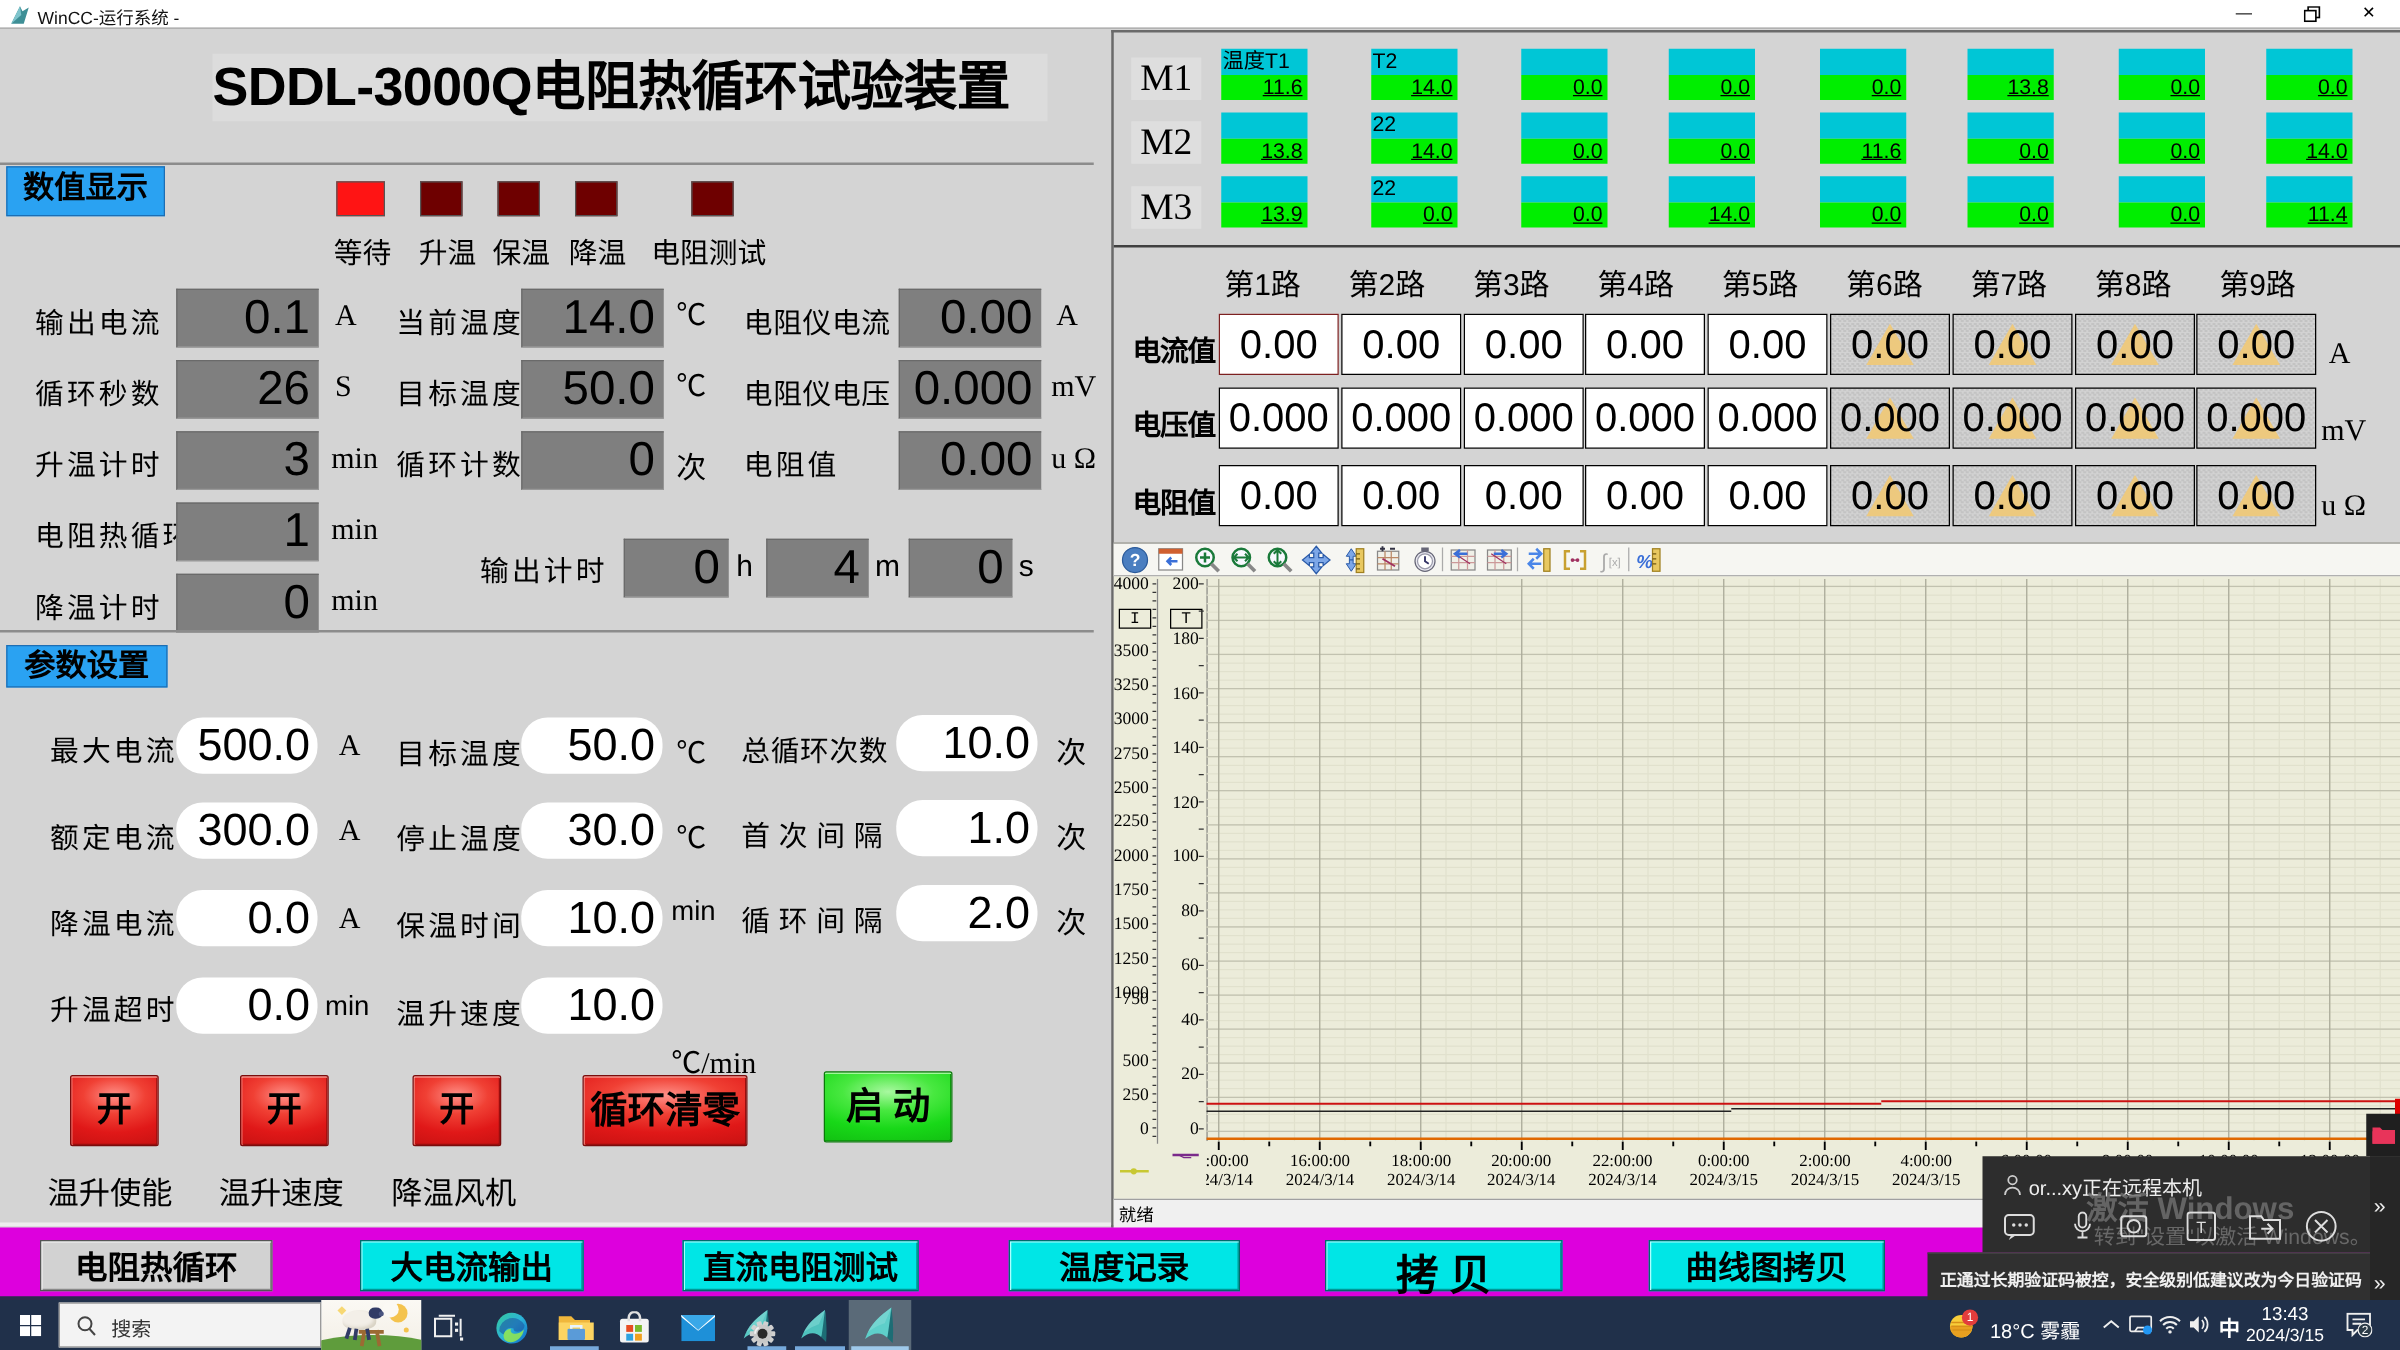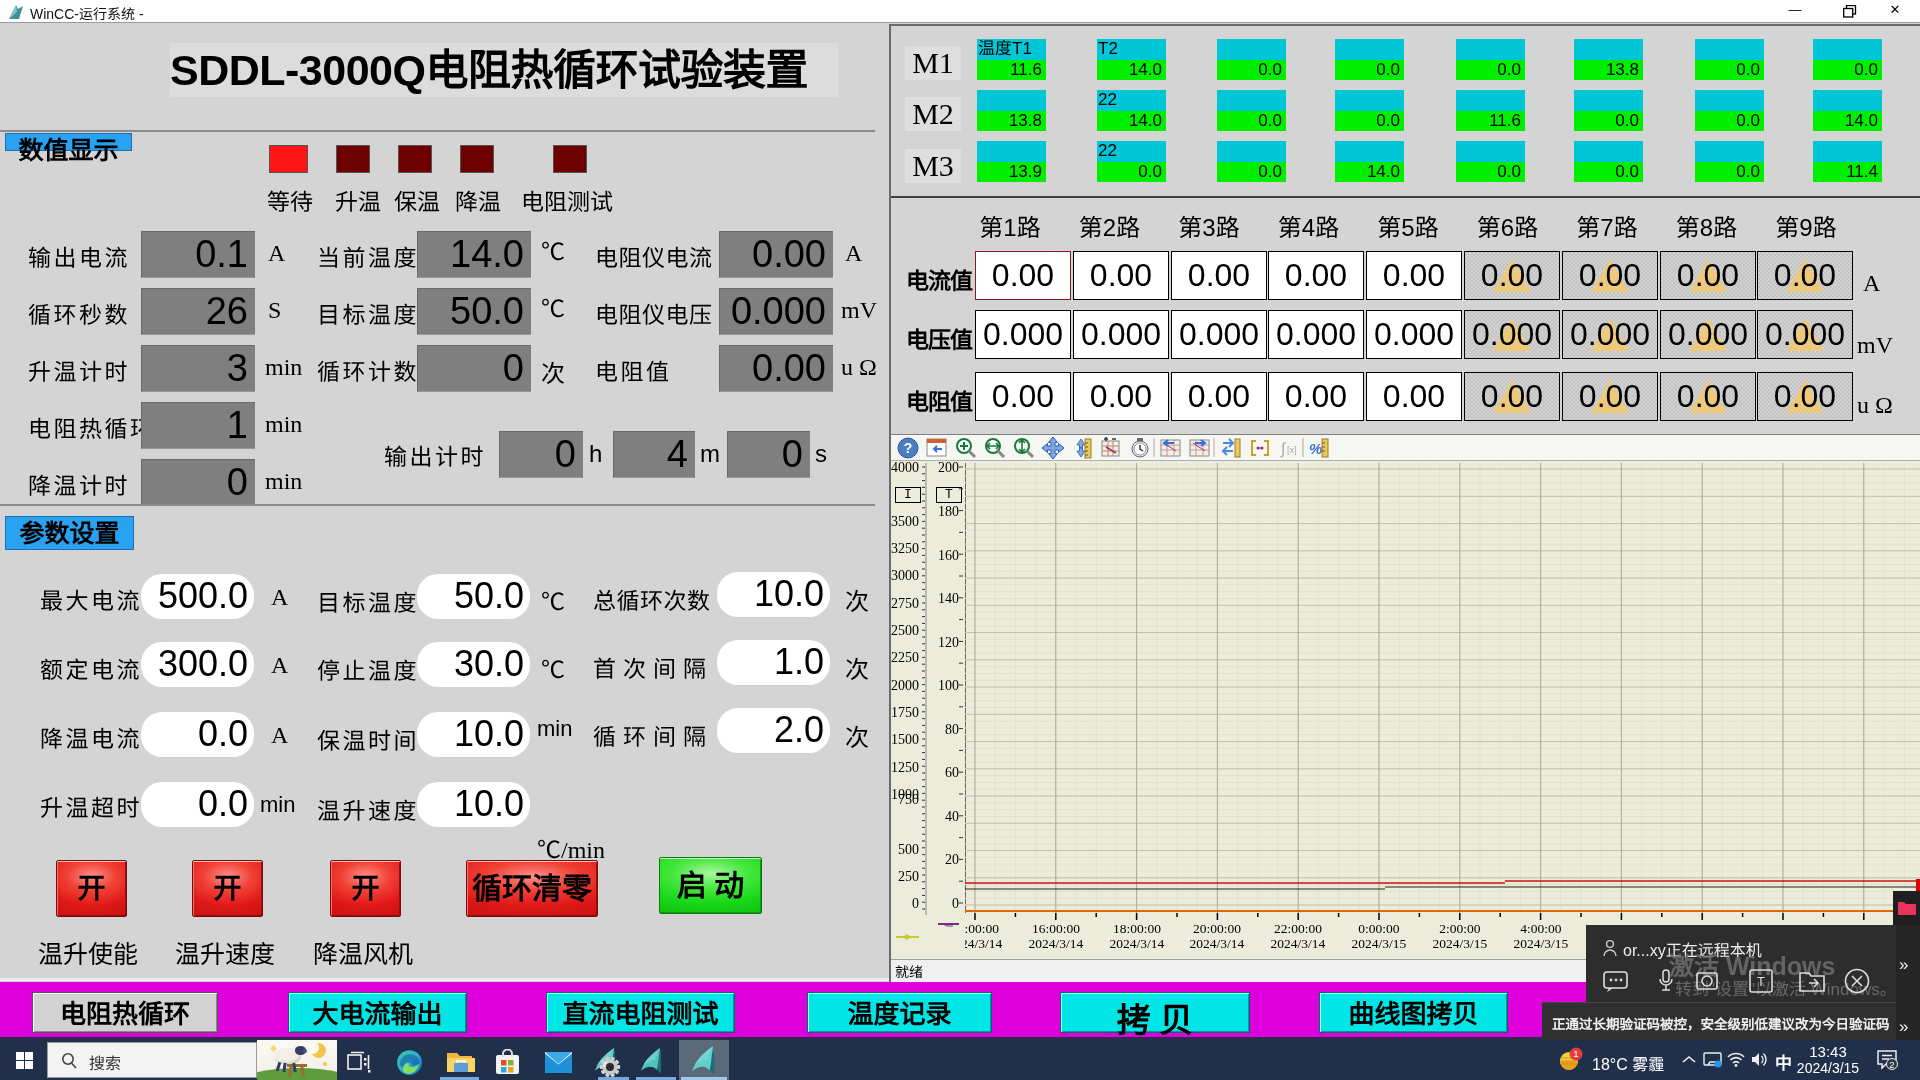--- a/index.html
+++ b/index.html
@@ -23,21 +23,21 @@
 .wbox{position:absolute;width:113px;height:45px;background:#ffffff;color:#000;font-size:36px;text-align:right;padding-right:6px;line-height:43px;font-family:"Liberation Sans",sans-serif;border-radius:21px;}
 
 .redbtn{position:absolute;background:radial-gradient(ellipse 120% 90% at 50% 28%,#ff9088 0%,#f04034 30%,#e01818 60%,#c01010 100%);border:1px solid #7a0c0c;box-shadow:inset 0 1px 0 #ffc0b8, inset 1px 0 0 #f07068, inset -1px -1px 0 #9a0e0e;border-radius:2px;color:#000;text-align:center;font-weight:bold;font-family:"Liberation Serif",serif;}
 .greenbtn{position:absolute;background:radial-gradient(ellipse 120% 90% at 50% 28%,#a8f8a0 0%,#48e840 30%,#18d818 60%,#10b810 100%);border:1px solid #0a7a0a;box-shadow:inset 0 1px 0 #c8ffc0, inset -1px -1px 0 #0e9a0e;border-radius:2px;color:#000;text-align:center;font-weight:bold;font-family:"Liberation Serif",serif;}
 .btnlab{position:absolute;font-size:25px;color:#000;white-space:nowrap;font-family:"Liberation Sans",sans-serif;}
 
 #right{position:absolute;left:889px;top:24px;width:1031px;height:958px;background:#d4d4d4;border:2px solid #6a6a6a;border-right:none;}
 .mlab{position:absolute;width:56px;height:34px;background:#dedede;font-family:"Liberation Serif",serif;font-size:30px;color:#000;text-align:center;line-height:34px;}
 .mcell{position:absolute;width:69px;height:40px;}
 .mcell .c{position:absolute;left:0;top:0;width:69px;height:21px;background:#00c6d6;font-size:17px;color:#000;line-height:19px;font-family:"Liberation Sans",sans-serif;padding-left:1px;white-space:nowrap;}
-.mcell .g{position:absolute;left:0;top:21px;width:69px;height:20px;background:#00ee00;font-size:17px;color:#000;text-align:right;padding-right:4px;line-height:20px;font-family:"Liberation Sans",sans-serif;}
+.mcell .g{position:absolute;left:0;top:21px;width:69px;height:20px;background:#00ee00;font-size:17px;color:#000;text-align:right;padding-right:4px;line-height:20px;font-family:"Liberation Sans",sans-serif;text-decoration:underline;}
 .thead{position:absolute;font-size:24px;color:#000;font-family:"Liberation Sans",sans-serif;white-space:nowrap;}
 .rowlab{position:absolute;font-size:23px;font-weight:bold;color:#000;font-family:"Liberation Sans",sans-serif;white-space:nowrap;letter-spacing:-1px;}
 .tcell{position:absolute;width:96px;height:49px;background:#fff;border:1px solid #000;color:#000;font-size:32px;text-align:center;line-height:46px;font-family:"Liberation Sans",sans-serif;}
 .tcell.warn{background:#cbcbcb;background-image:repeating-conic-gradient(#c3c3c3 0% 25%,#d2d2d2 0% 50%);background-size:4px 4px;}
 .tri{position:absolute;width:0;height:0;border-left:19px solid transparent;border-right:19px solid transparent;border-bottom:33px solid #edc97e;}
 
 #chartbox{position:absolute;left:0;top:408px;width:1029px;height:550px;background:#ececda;border-top:1px solid #808080;}
 #toolbar{position:absolute;left:0;top:0;width:1029px;height:26px;background:#f6f6f2;border-bottom:1px solid #b0b0b0;}
 .axlab{position:absolute;font-size:14px;color:#000;font-family:"Liberation Serif",serif;text-align:right;width:34px;}
 .axbox{position:absolute;width:26px;height:16px;border:1px solid #000;background:#ececda;font-size:13px;font-family:"Liberation Mono",monospace;text-align:center;line-height:14px;color:#000;}
@@ -69,21 +69,21 @@
   <svg class="abs" style="left:1843px;top:5px;" width="14" height="13" viewBox="0 0 14 13">
       <rect x="3.5" y="0.5" width="9" height="8.5" fill="#fff" stroke="#000" stroke-width="1.3"></rect>
       <rect x="0.7" y="3.5" width="9" height="8.5" fill="#fff" stroke="#000" stroke-width="1.3"></rect>
     </svg>
   <div class="capbtn" style="left:1872px;">✕</div>
 </div>
 
 <div id="left">
   <div id="maintitle">SDDL-3000Q电阻热循环试验装置</div>
   <div class="hline" style="left:0;top:106px;width:875px;height:2px;"></div>
-  <div class="bluelab" style="left:5px;top:109px;width:127px;height:18px;line-height:32px;">数值显示</div>
+  <div class="bluelab" style="left:5px;top:109px;width:127px;height:40px;line-height:32px;">数值显示</div>
 
   <div class="ind" style="left:269px;top:121px;width:39px;background:#ff1414;"></div>
   <div class="ind" style="left:336px;top:121px;background:#6e0000;"></div>
   <div class="ind" style="left:398px;top:121px;background:#6e0000;"></div>
   <div class="ind" style="left:460px;top:121px;background:#6e0000;"></div>
   <div class="ind" style="left:553px;top:121px;background:#6e0000;"></div>
   <div class="indlab" style="left:267px;top:159px;">等待</div>
   <div class="indlab" style="left:335px;top:159px;">升温</div>
   <div class="indlab" style="left:394px;top:159px;">保温</div>
   <div class="indlab" style="left:455px;top:159px;">降温</div>

